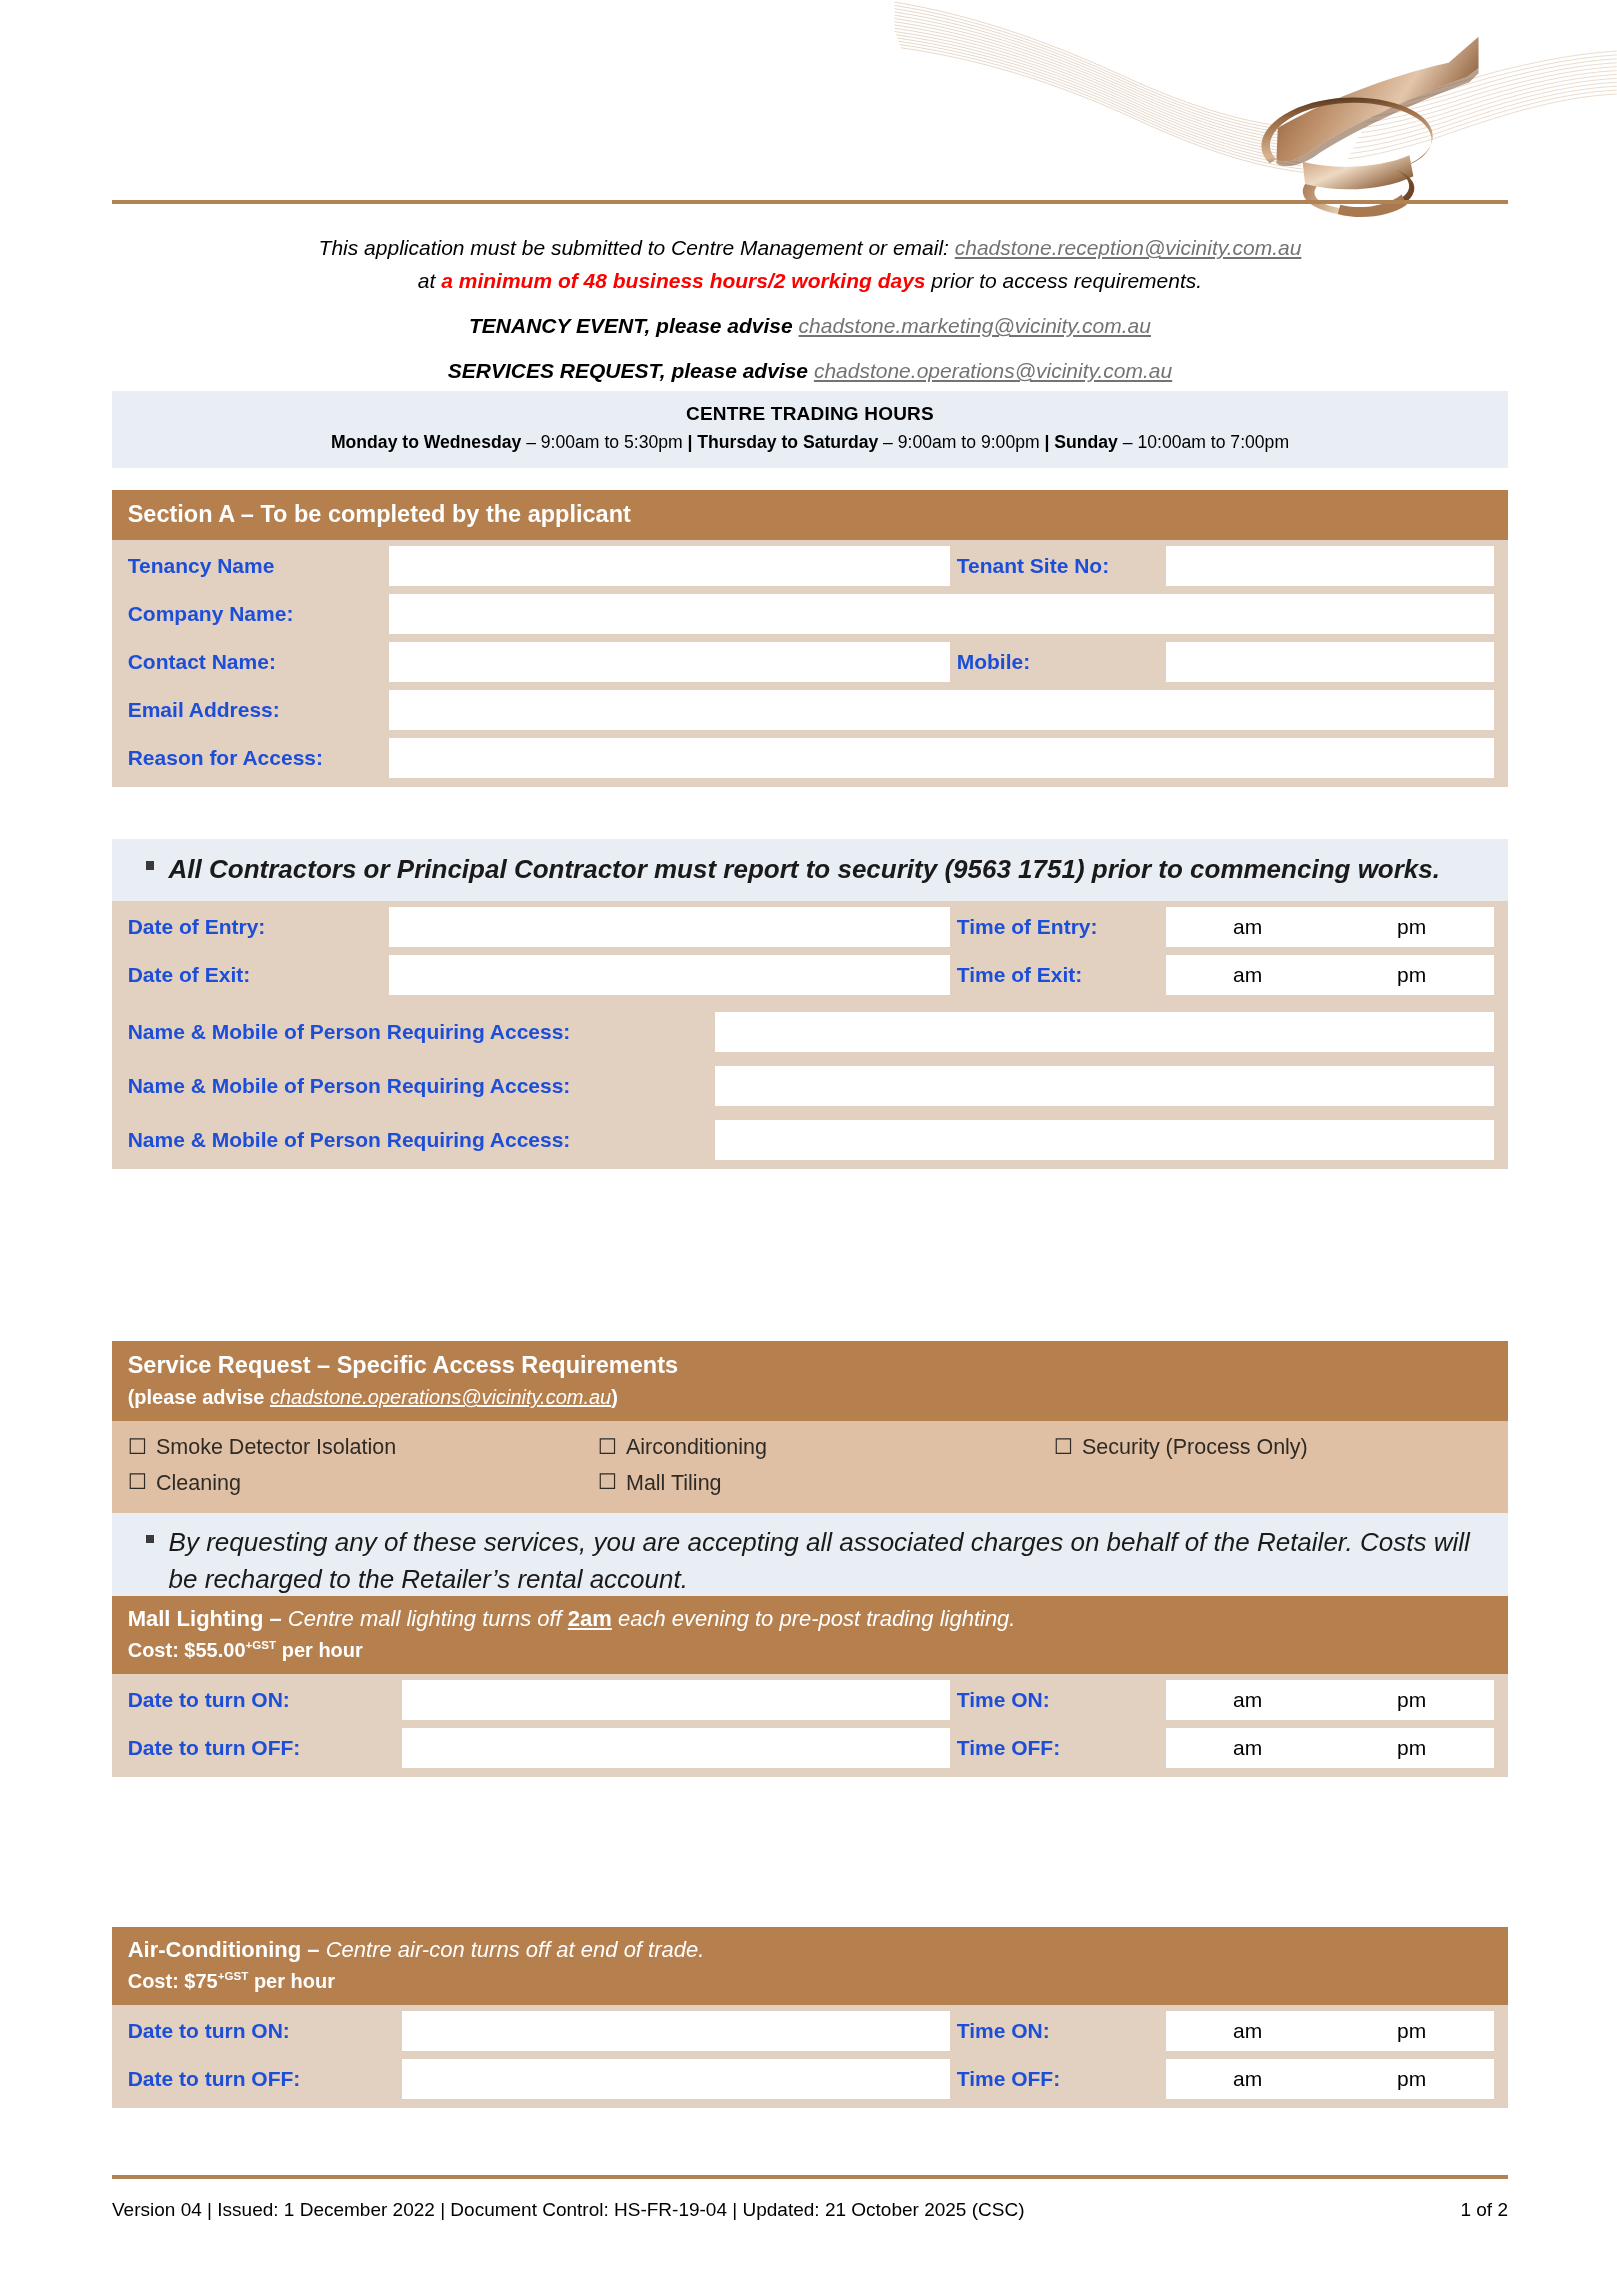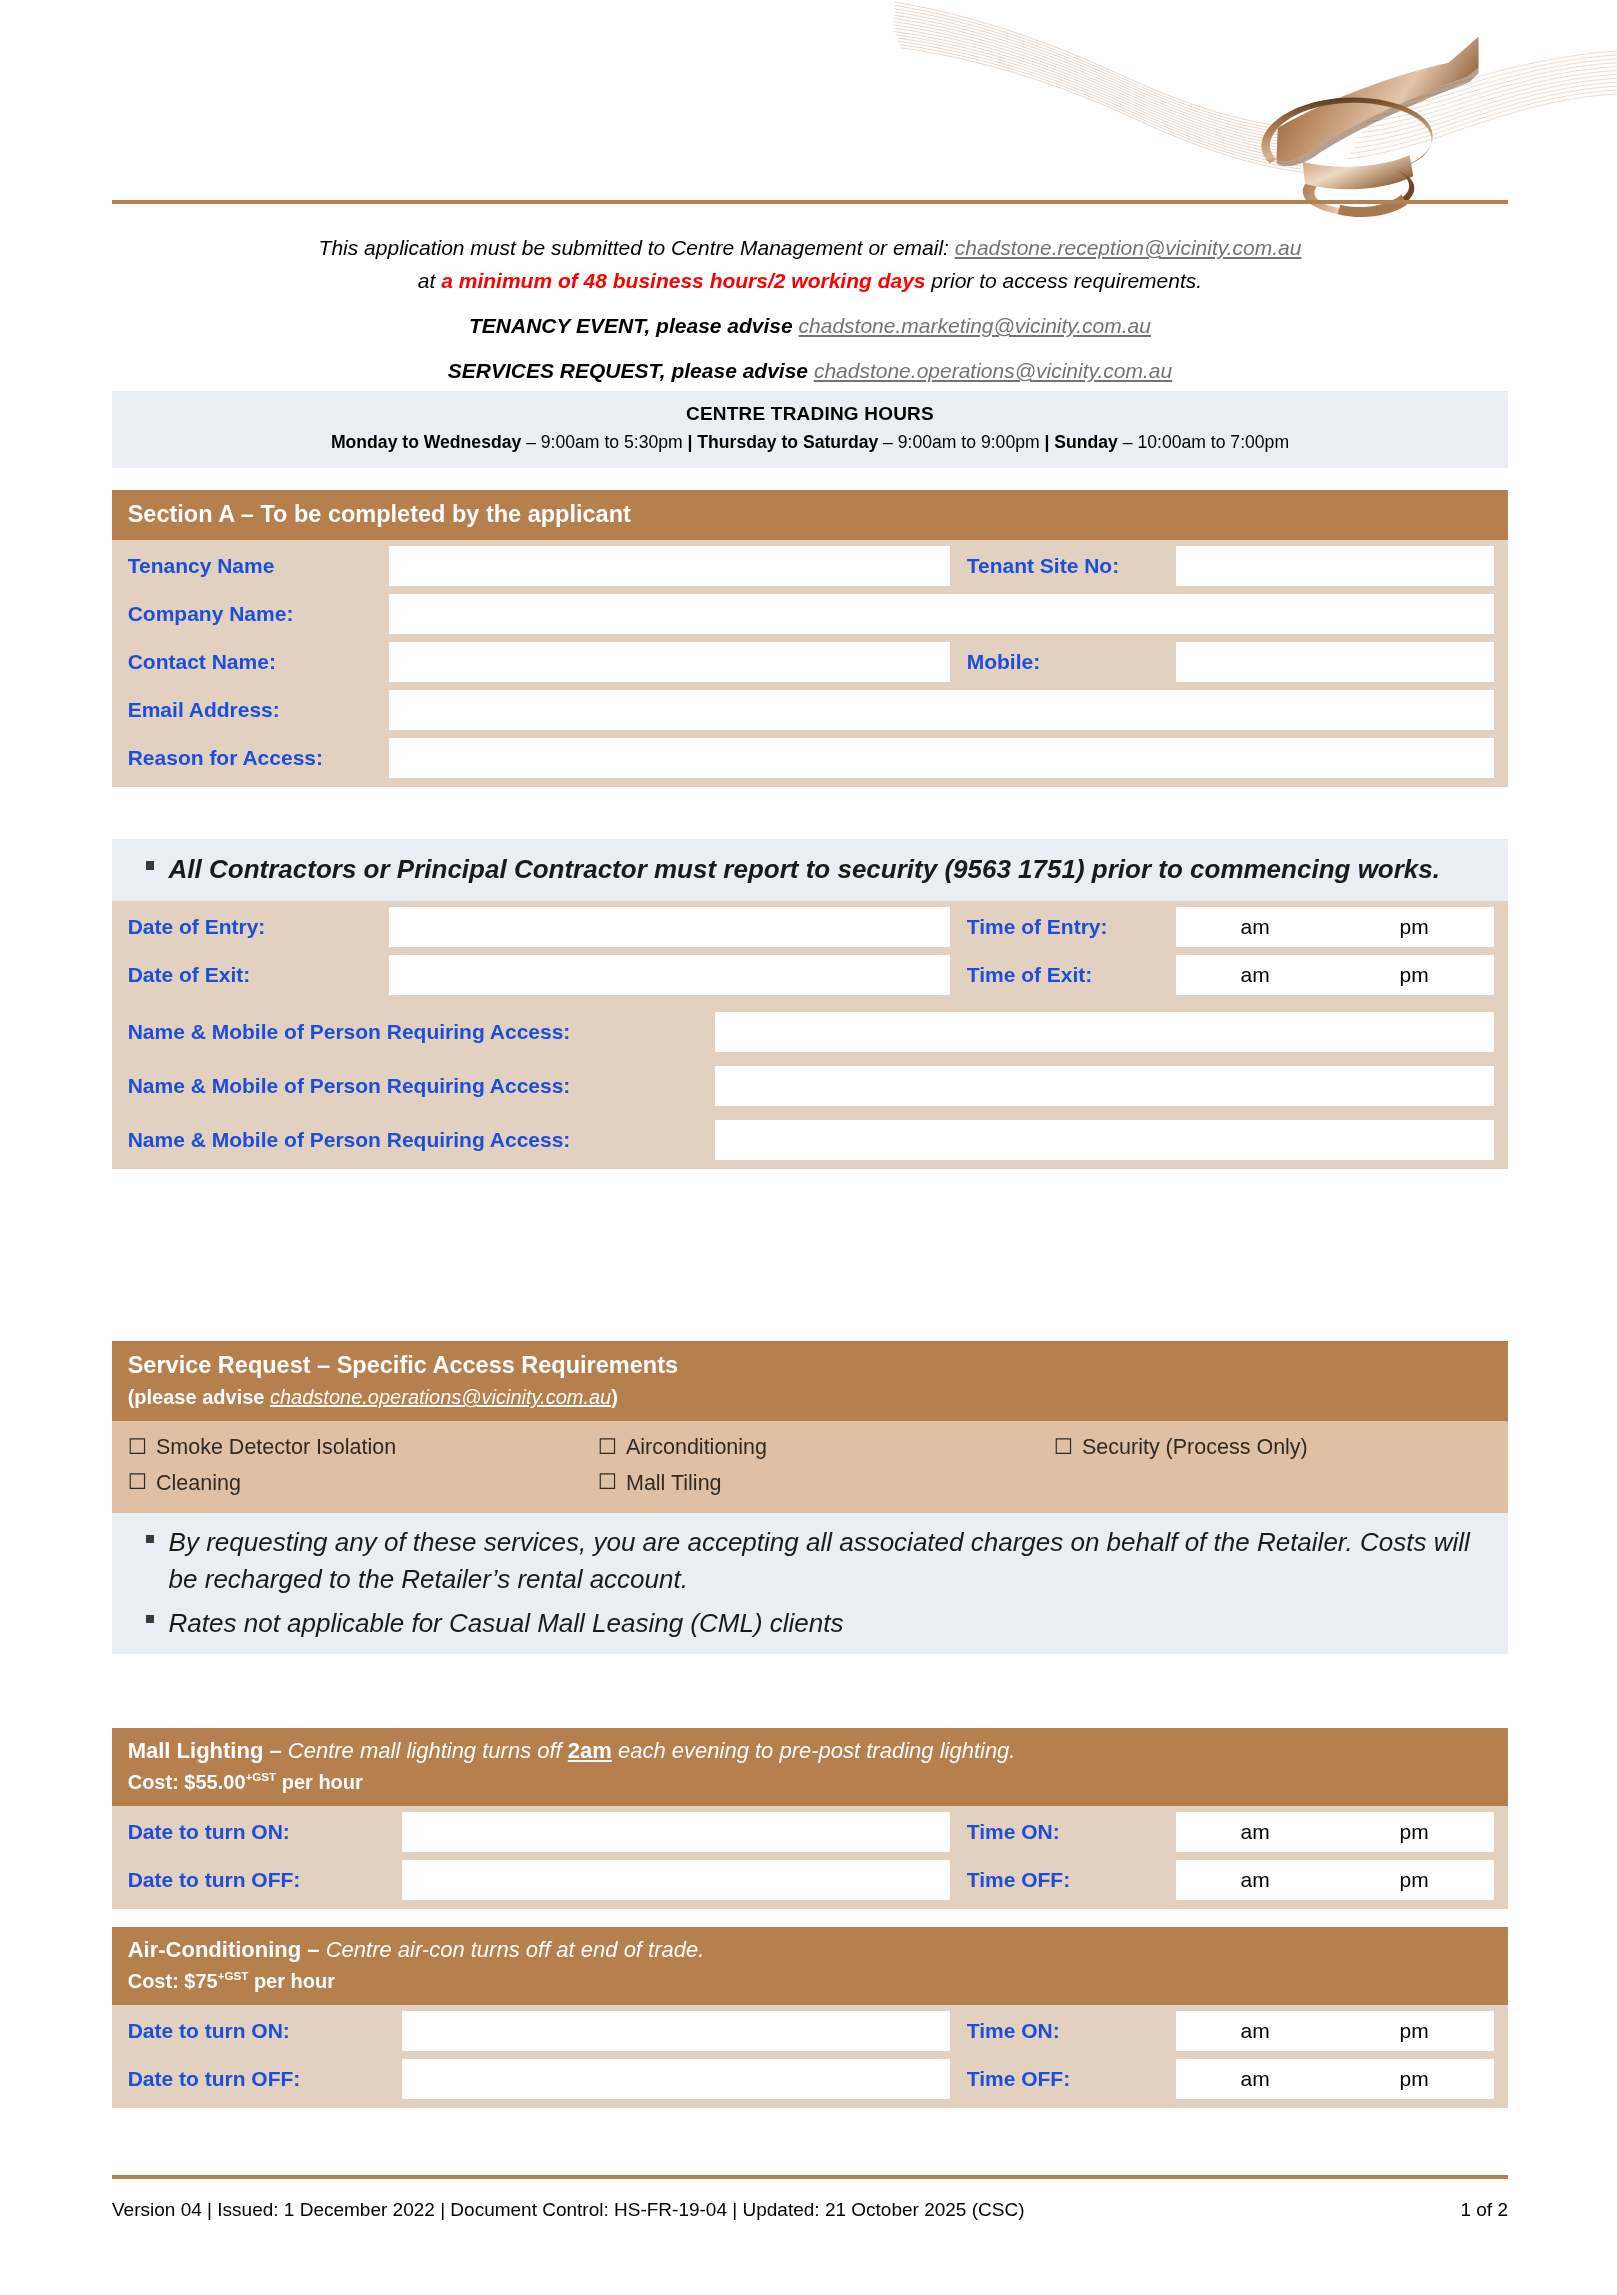--- a/index.html
+++ b/index.html
@@ -150,21 +150,21 @@
     color: #1d4ed8;
     white-space: nowrap;
     font-weight: bold;
   }
   .fbox {
     background: #ffffff;
     flex: 1 1 auto;
     min-height: 40px;
   }
   .lbl-a   { width: 261px; }
-  .lbl-b   { width: 209px; padding-left: 17px; }
+  .lbl-b   { width: 209px; padding-left: 7px; }
   .lbl-nm  { width: 587px; }
   .box-mid { flex: 0 0 561px; }
   .box-end { flex: 1 1 auto; }
   .box-full{ flex: 1 1 auto; }
 
   
   .ampm {
     background: #ffffff;
     flex: 1 1 auto;
     min-height: 40px;
@@ -477,21 +477,21 @@
     </div>
 
     <div class="infobox">
       <ul>
         <li>By requesting any of these services, you are accepting all associated charges on behalf of the Retailer.  Costs will be recharged to the Retailer’s rental account.</li>
         <li>Rates not applicable for Casual Mall Leasing (CML) clients</li>
       </ul>
     </div>
   </div>
 
-  <div class="section" style="top:1728px;">
+  <div class="section" style="top:1596px;">
     <div class="sec-head small">
       <span>Mall Lighting – </span><span class="lightital">Centre mall lighting turns off </span><u>2am</u><span class="lightital"> each evening to pre-post trading lighting.</span>
       <span class="sub"><span>Cost:  </span><span>$55.00</span><sup>+GST</sup><span> per hour</span></span>
     </div>
     <div class="sec-body">
       <div class="frow">
         <div class="flabel lbl-a" style="width:274px;">Date to turn ON:</div>
         <div class="fbox box-mid" style="flex:0 0 548px;"></div>
         <div class="flabel lbl-b">Time ON:</div>
         <div class="ampm">

